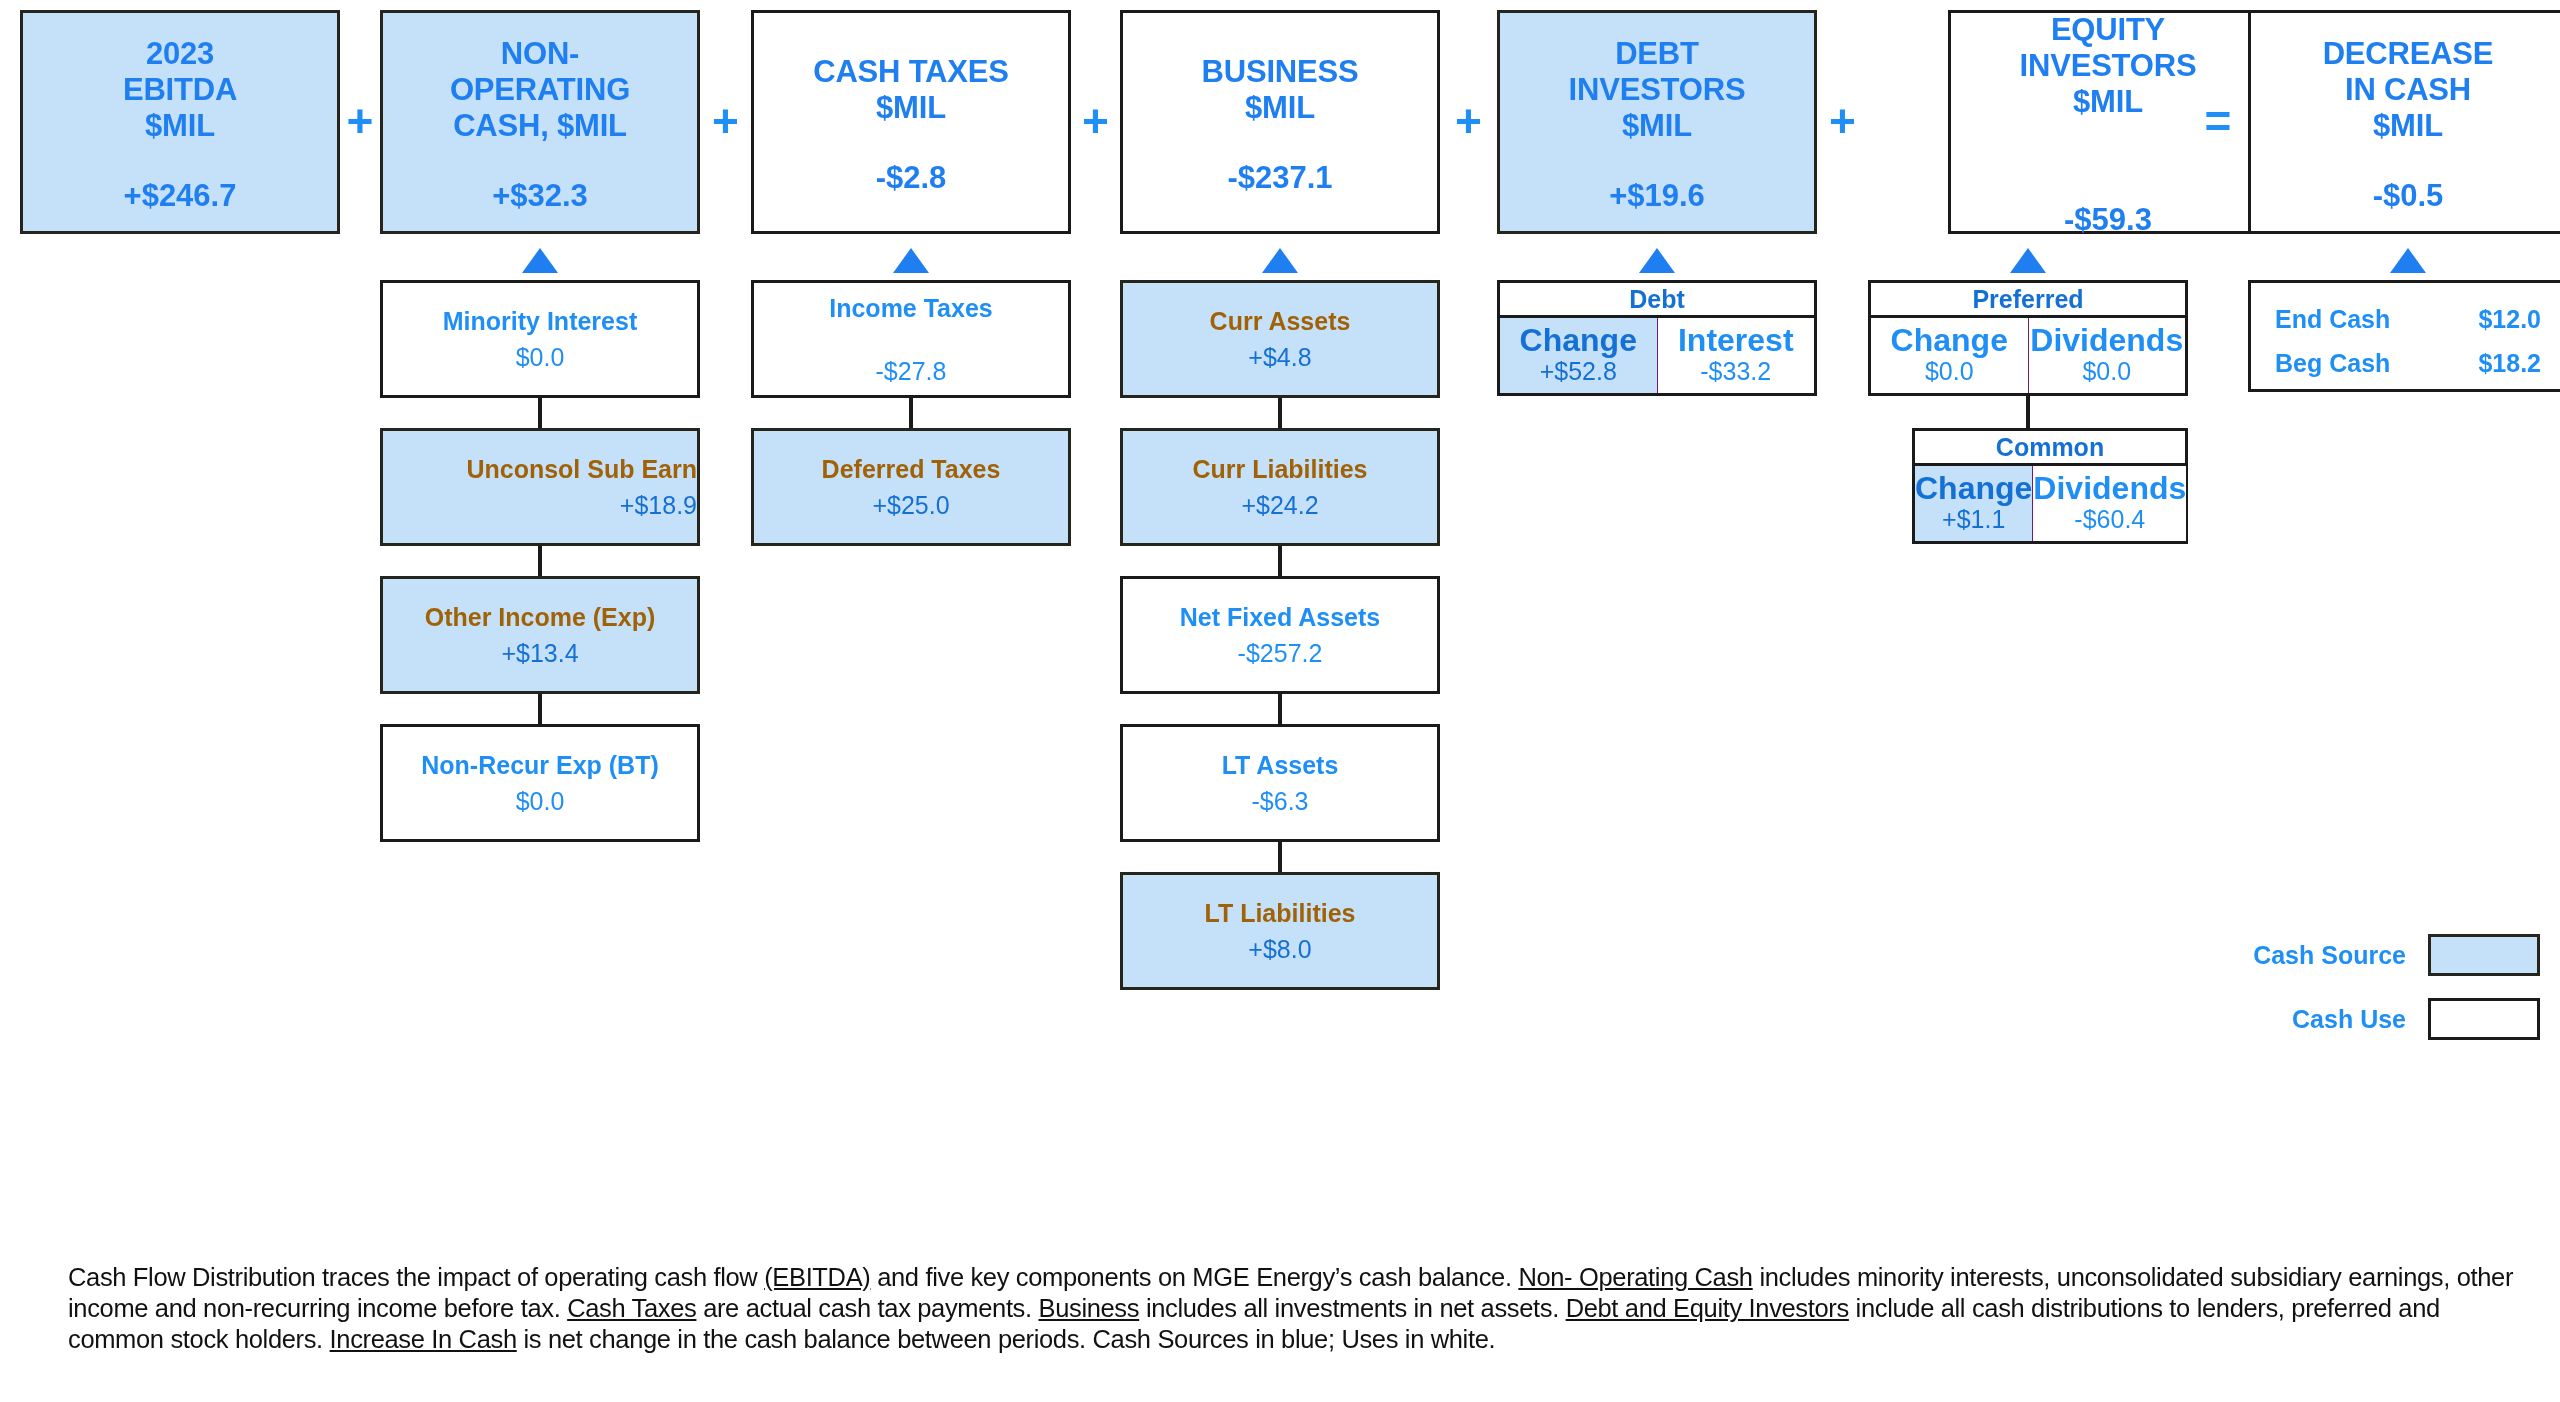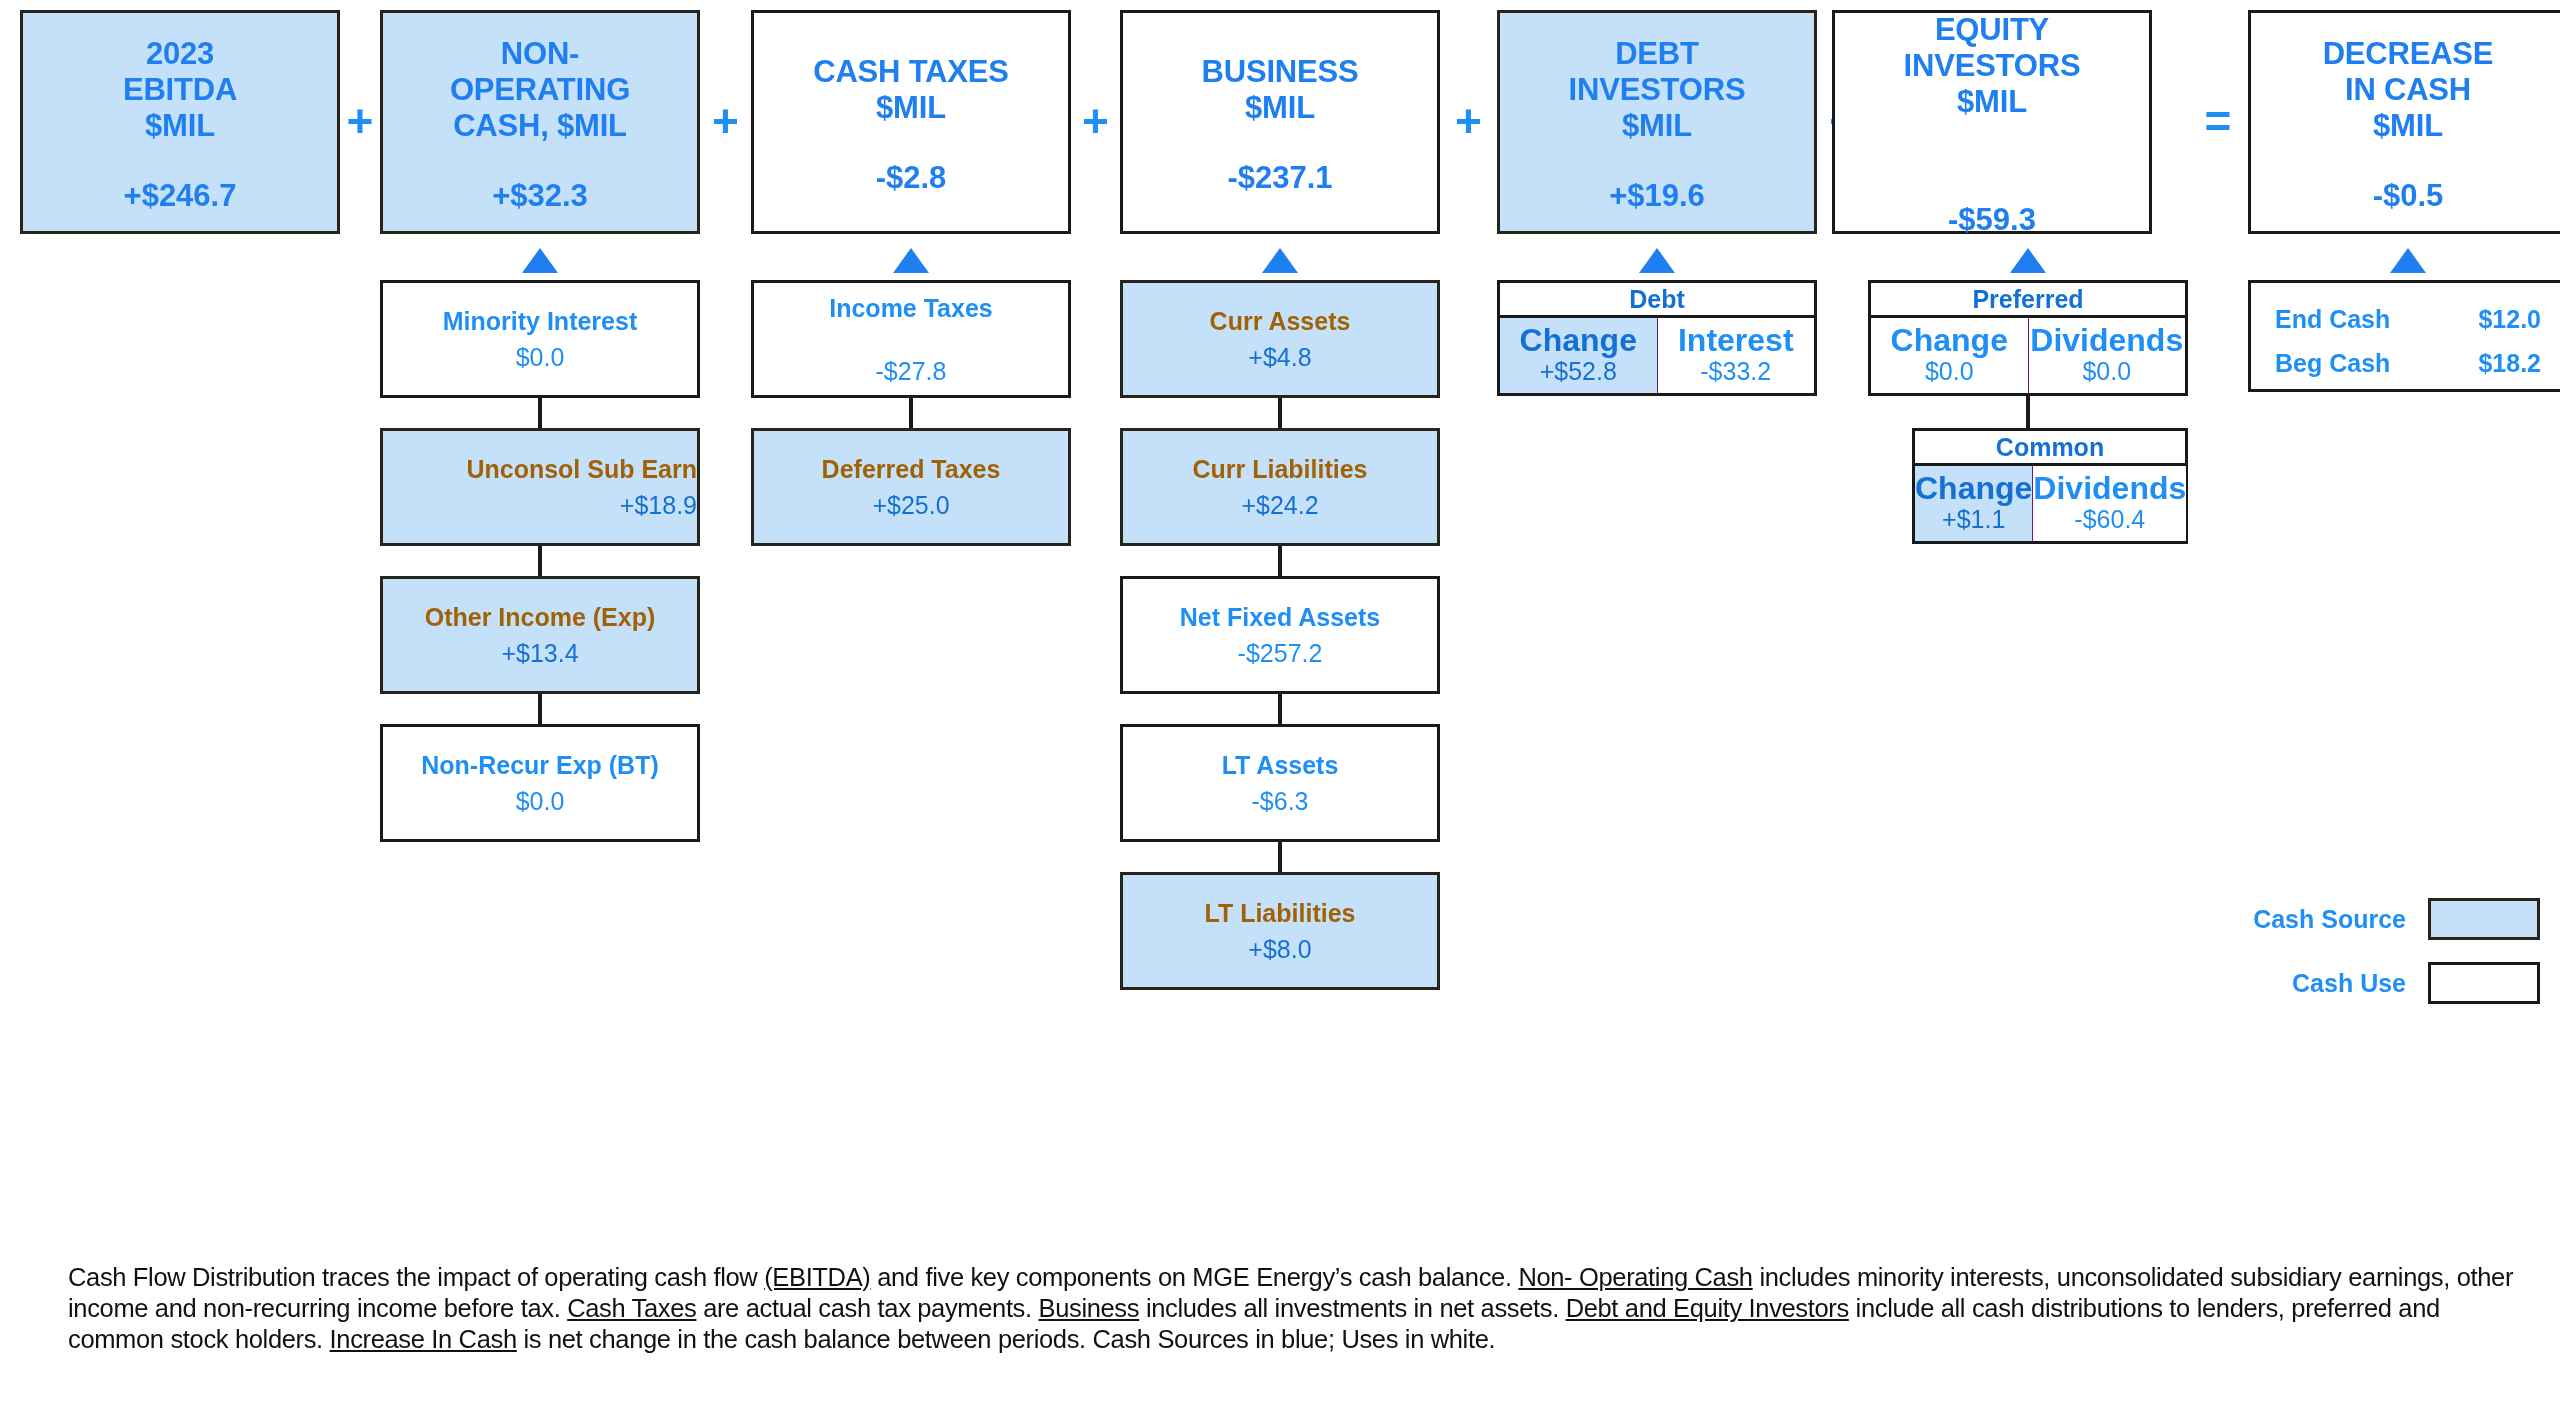--- a/index.html
+++ b/index.html
@@ -158,21 +158,21 @@
     display: flex;
     justify-content: space-between;
     align-items: center;
     font-weight: bold;
     font-size: 25px;
     line-height: 44px;
     color: #1f8ff5;
   }
 
   
-  .legend { position: absolute; }
+  .legend { position: absolute; margin-top: 36px; }
   .legend .lrow {
     display: flex;
     align-items: center;
     justify-content: flex-end;
     gap: 22px;
     margin-bottom: 22px;
   }
   .legend .ltext {
     font-weight: bold;
     font-size: 25px;
@@ -310,21 +310,21 @@
         <div class="cell src">
           <div class="ch">Change</div>
           <div class="cv">+$52.8</div>
         </div>
         <div class="cell">
           <div class="ch">Interest</div>
           <div class="cv">-$33.2</div>
         </div>
       </div>
     </div>
-    <div class="box hdr use" style="left: 1832px; top: 10px; gap: 48px;">
+    <div class="box hdr use" style="left: 1948px; top: 10px; gap: 48px;">
       <div class="title">
         <div>EQUITY</div>
         <div>INVESTORS</div>
         <div>$MIL</div>
       </div>
       <div class="amount">-$59.3</div>
     </div>
     <div class="op" style="left: 2198px; top: 98px;">=</div>
     <div class="arrow" style="left: 2010px; top: 248px;"></div>
     <div class="tbl" style="left: 1868px; top: 280px; width: 320px;">

